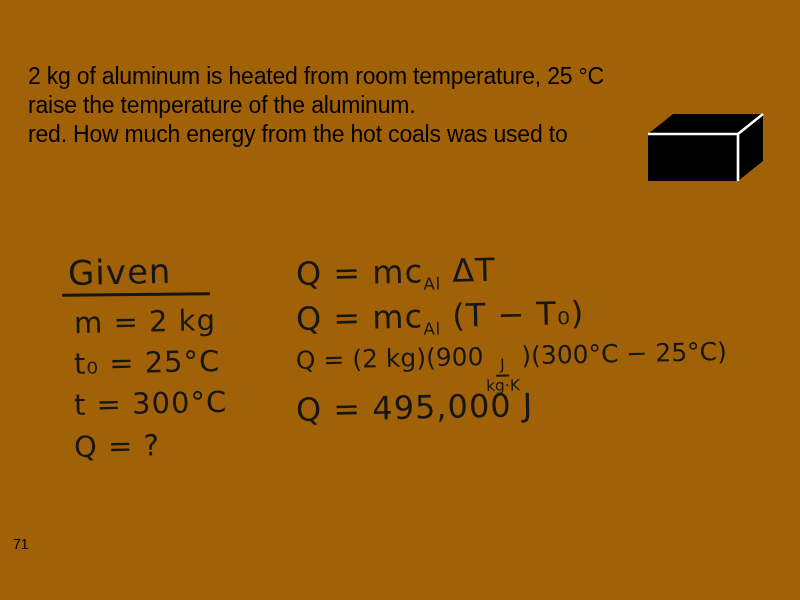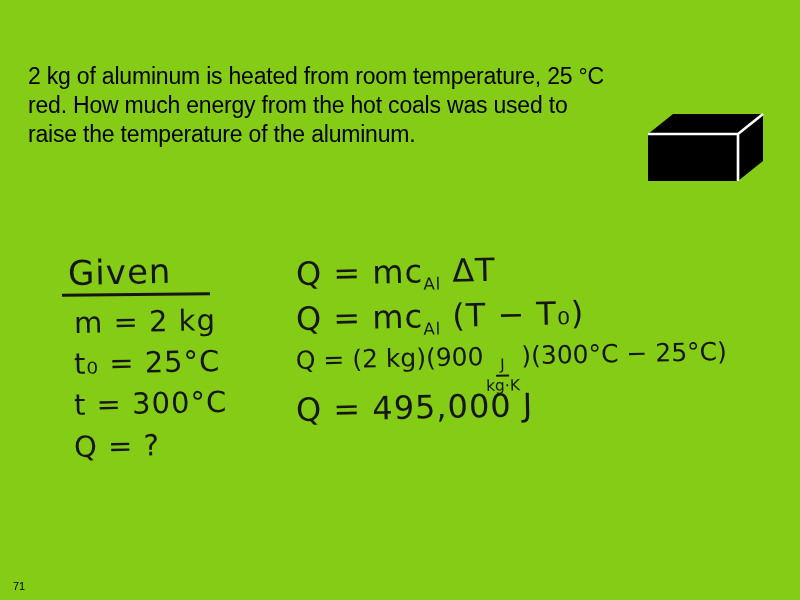--- a/index.html
+++ b/index.html
@@ -6,21 +6,21 @@
   body {
     width: 800px; height: 600px;
     background: #ffffff;
     font-family: "Liberation Sans", sans-serif;
     overflow: hidden;
     position: relative;
   }
   .slide {
     position: absolute; left: 0; top: 0;
     width: 800px; height: 600px;
-    background: #84cc16;
+    background: #a16207;
   }
   
   .problem {
     position: absolute; left: 28px; top: 62px;
     width: 640px;
     color: #000000;
     font-size: 23px;
     line-height: 29px;
     letter-spacing: -0.2px;
   }
@@ -75,34 +75,34 @@
     line-height: 1.05;
     margin: 0 2px;
   }
   .frac .frac-num {
     border-bottom: 2px solid #161616;
     padding: 0 4px 1px 4px;
   }
   .frac .frac-den { padding-top: 1px; }
 
   .page-number {
-    position: absolute; left: 13px; top: 580px;
-    font-size: 11px;
+    position: absolute; left: 13px; top: 536px;
+    font-size: 14px;
     color: #000000;
   }
 </style>
 </head>
 <body>
 
 <div class="slide">
 
   <div class="problem">
     <div>2 kg of aluminum is heated from room temperature, 25 °C</div>
+    <div>raise the temperature of the aluminum.</div>
     <div>red. How much energy from the hot coals was used to</div>
-    <div>raise the temperature of the aluminum.</div>
   </div>
 
   <svg class="block-svg" viewBox="0 0 125 82">
     <polygon points="3,73 3,26 28,6 118,6 118,53 93,73" fill="#000000"></polygon>
     <path d="M3 26 H93 L118 6 M93 26 V73" fill="none" stroke-width="2.6" stroke="#ffffff"></path>
   </svg>
 
   <div class="hand given-heading">Given</div>
   <div class="given-underline"></div>
   <div class="hand given-line given-line-0">m = 2 kg</div>

